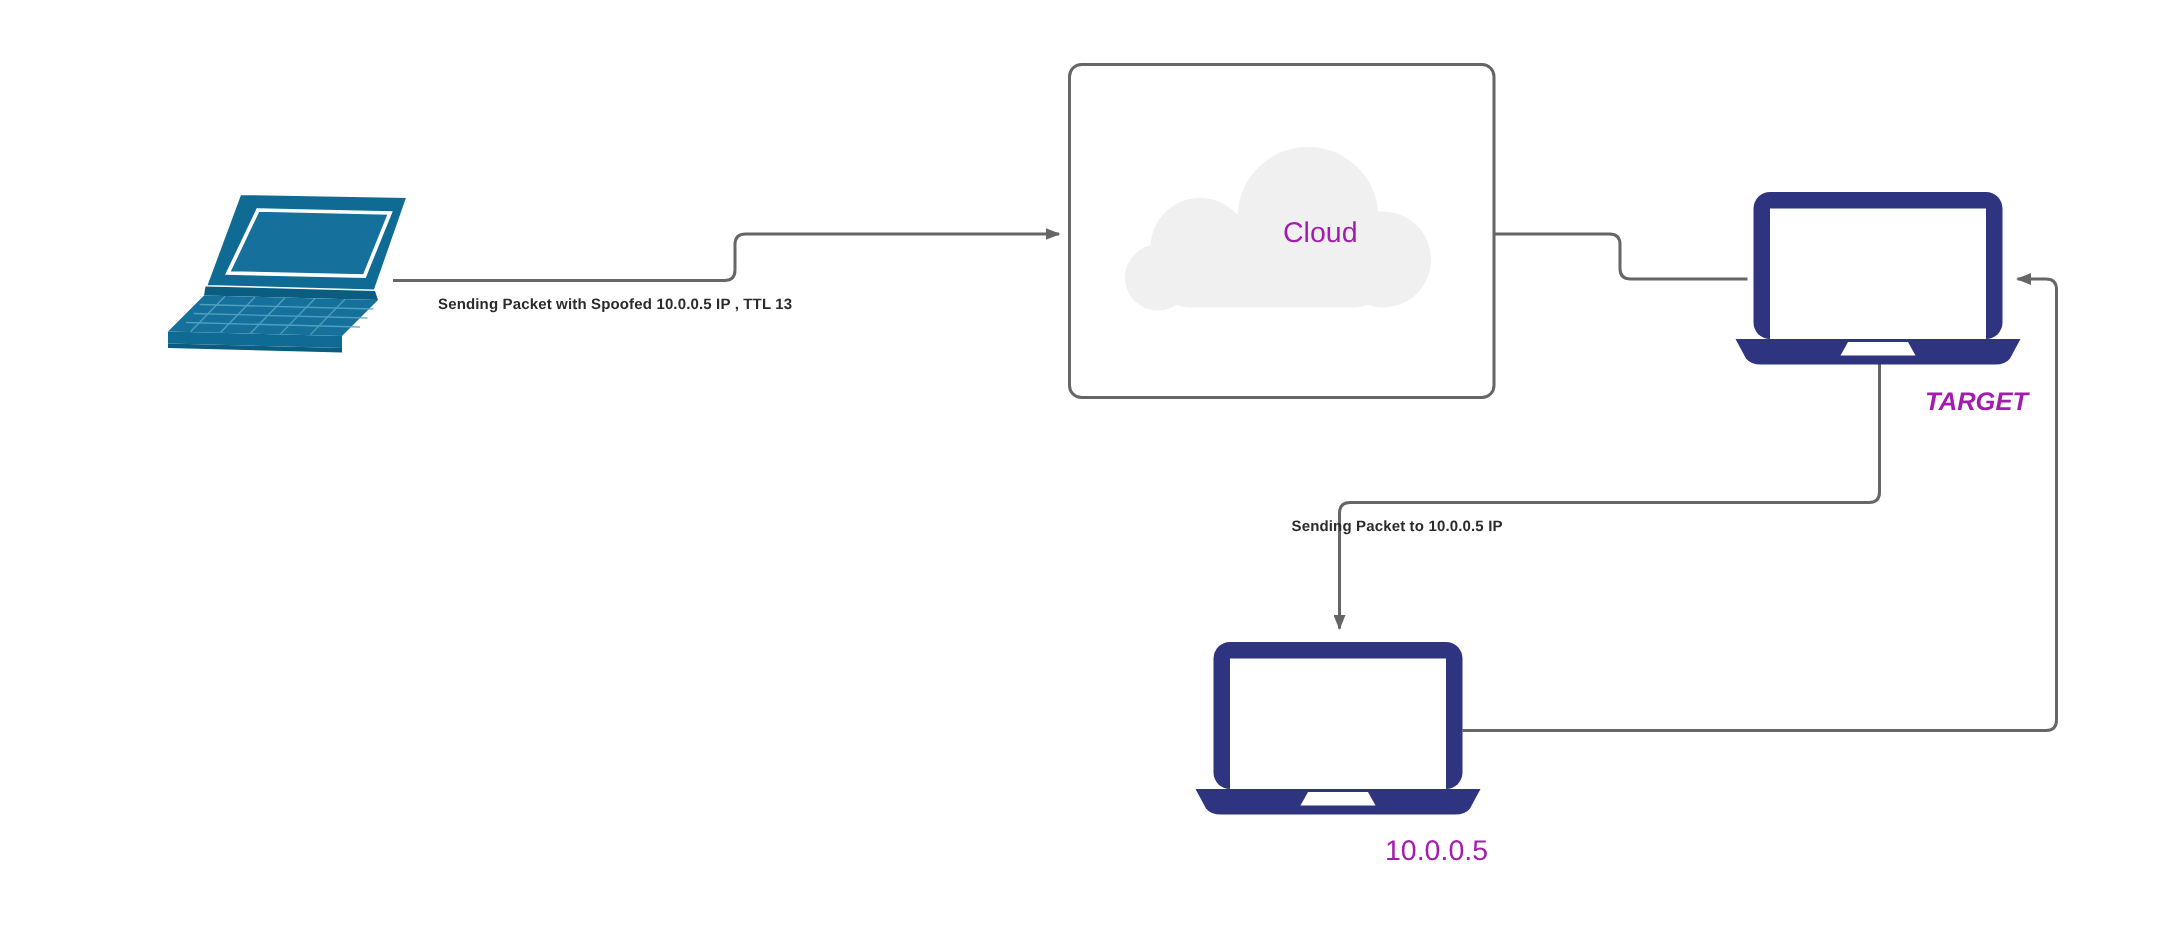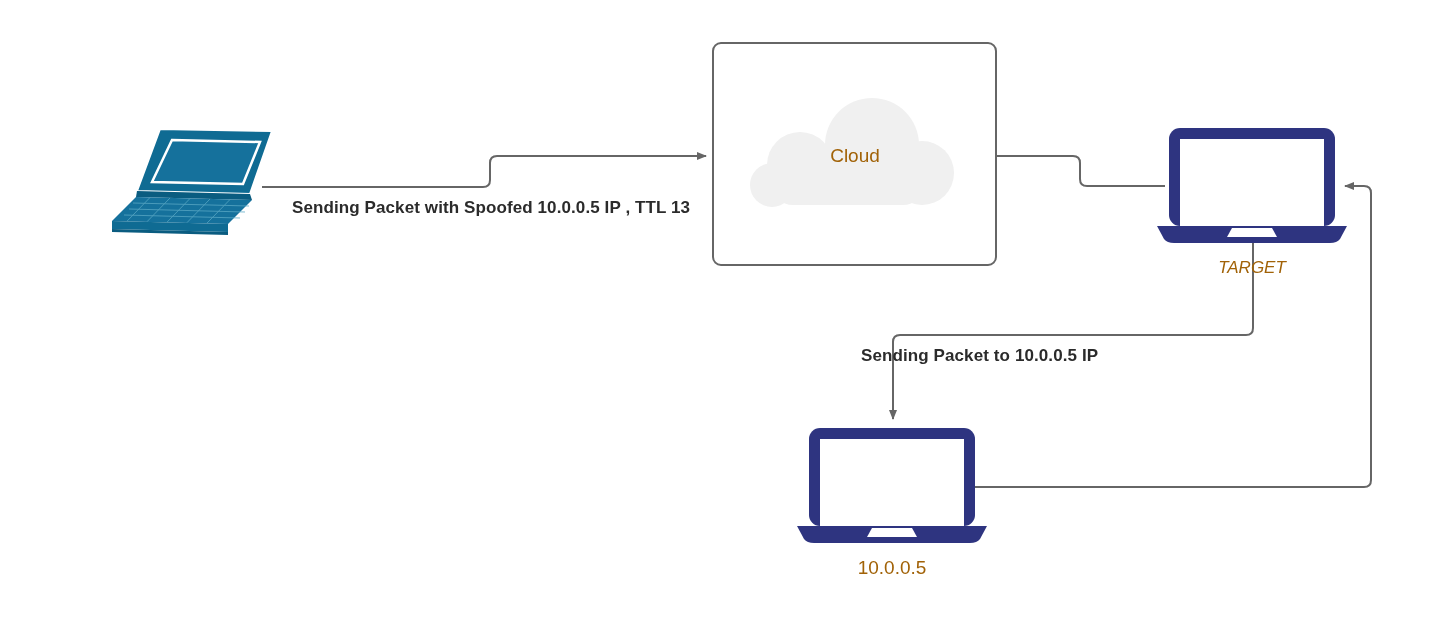--- a/index.html
+++ b/index.html
@@ -17,37 +17,37 @@
   }
   svg.layer {
     position: absolute;
     left: 0;
     top: 0;
     width: 1449px;
     height: 622px;
   }
   .node-label {
     position: absolute;
-    color: #a16207;
+    color: #a21caf;
     font-family: "Liberation Sans", sans-serif;
     font-size: 19px;
     line-height: 25px;
-    text-align: center;
+    text-align: right;
     white-space: pre-line;
   }
   .node-label.bold-italic {
-    font-weight: normal;
+    font-weight: bold;
     font-style: italic;
     font-size: 17px;
   }
   .edge-label {
     position: absolute;
     color: #2b2b2b;
     font-family: "Liberation Sans", sans-serif;
-    font-size: 17px;
+    font-size: 10px;
     font-weight: bold;
     white-space: nowrap;
     letter-spacing: 0.1px;
   }
 </style>
 </head>
 <body>
 
 <div id="canvas">
 

